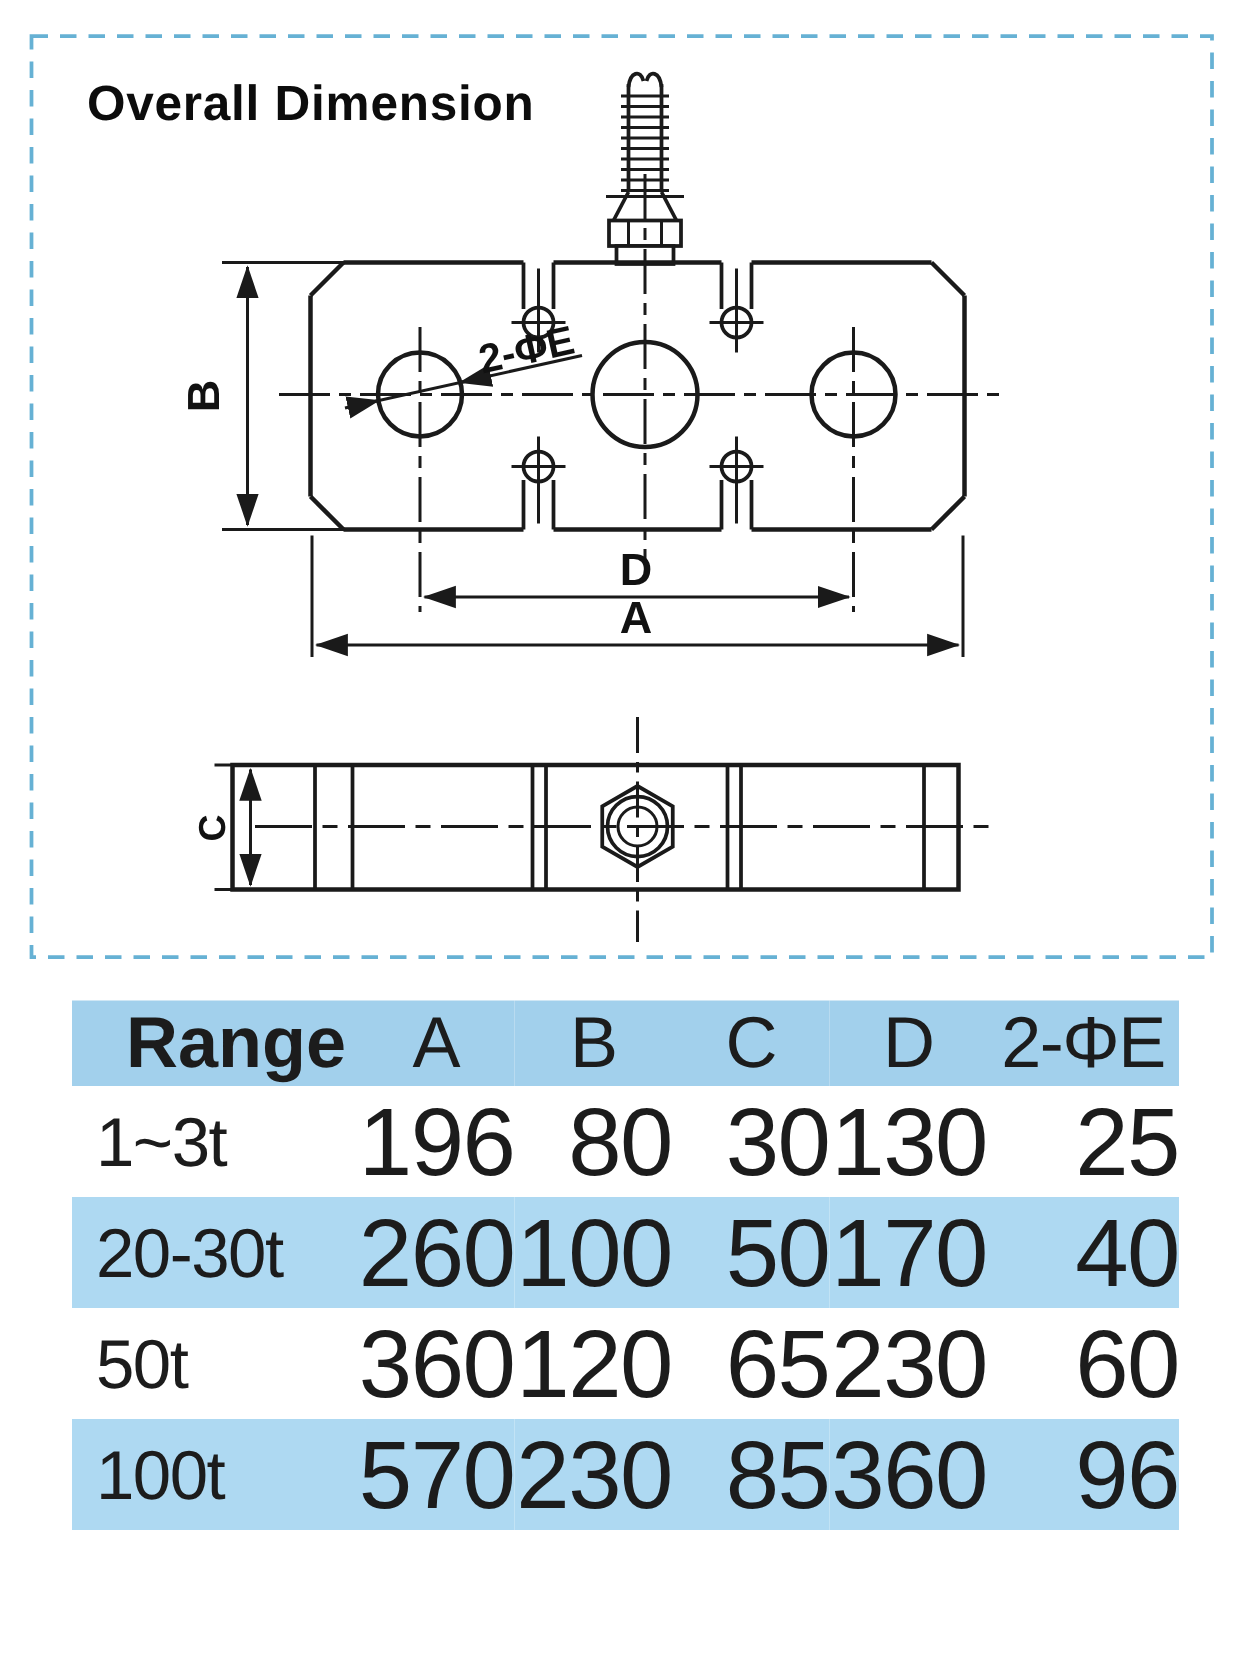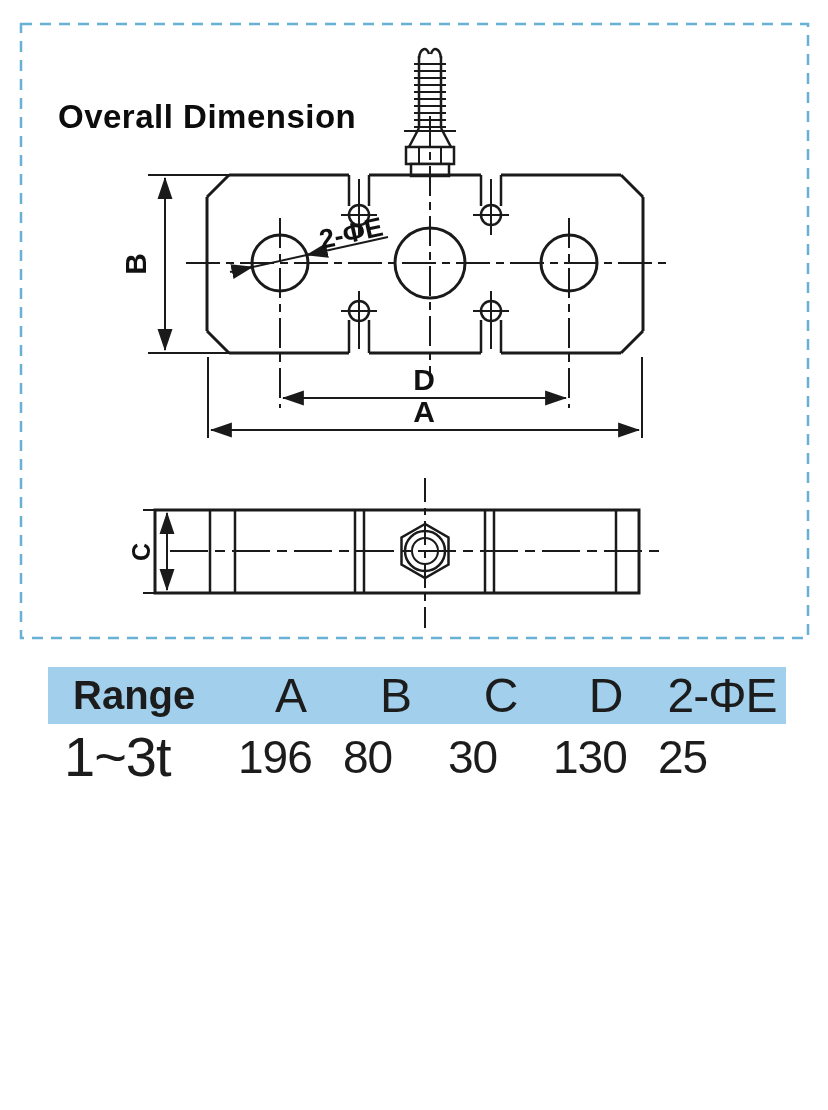--- a/index.html
+++ b/index.html
@@ -4,36 +4,36 @@
 <style>
   html,body{margin:0;padding:0;background:#ffffff;}
   body{
     width:828px;height:1110px;position:relative;overflow:hidden;
     font-family:"Liberation Sans", sans-serif;color:#1c1c1c;
     --header-bg:#a2d0ec; --row-alt-bg:#aed9f2; --line:#1a1a1a; --border:#66b1d4;
   }
   .drawing-svg{position:absolute;left:0;top:0;}
   .panel-title{
     position:absolute;left:58px;top:50px;
-    font-size:33px;font-weight:700;color:#0c0c0c;letter-spacing:.5px;margin-top:48px;
+    font-size:33px;font-weight:700;color:#0c0c0c;letter-spacing:.5px;
   }
   .spec-table{
     position:absolute;left:48px;top:667px;width:738px;
     border-collapse:collapse;table-layout:fixed;
   }
   .spec-table th,.spec-table td{
     padding:0;font-weight:400;white-space:nowrap;overflow:visible;
   }
   .spec-table thead tr{height:57px;background:var(--header-bg);}
   .spec-table tbody tr{height:54px;background:#ffffff;}
   .spec-table tbody tr.alt{background:var(--row-alt-bg);}
   .spec-table th{font-size:48px;text-align:center;letter-spacing:-1px;}
-  .spec-table th.c-range{font-size:40px;font-weight:700;text-align:left;padding-left:25px;letter-spacing:0;}
-  .spec-table td{font-size:46px;text-align:left;letter-spacing:-1px;}
-  .spec-table td.c-range{text-align:left;padding-left:16px;font-size:56px;}
+  .spec-table th.c-range{font-size:48px;font-weight:700;text-align:left;padding-left:36px;letter-spacing:0;}
+  .spec-table td{font-size:64px;text-align:right;letter-spacing:-1px;}
+  .spec-table td.c-range{text-align:left;padding-left:16px;font-size:46px;}
   svg text{font-family:"Liberation Sans", sans-serif;fill:#111;}
 </style>
 </head>
 <body style="--header-bg: #a2d0ec; --row-alt-bg: #aed9f2; --border: #66b1d4; --line: #1a1a1a;">
 
 <svg class="drawing-svg" width="828" height="660" viewBox="0 0 828 660">
   <defs>
     <marker id="ar" viewBox="0 0 10 8" refX="9.5" refY="4" markerWidth="11" markerHeight="9" orient="auto-start-reverse">
       <path d="M0,0.6 L10,4 L0,7.4 Z" fill="#1a1a1a"></path>
     </marker>
@@ -200,14 +200,38 @@
   </thead>
   <tbody>
       <tr>
         <td class="c-range">1~3t</td>
         <td>196</td>
         <td>80</td>
         <td>30</td>
         <td>130</td>
         <td>25</td>
       </tr>
+      <tr class="alt">
+        <td class="c-range">20-30t</td>
+        <td>260</td>
+        <td>100</td>
+        <td>50</td>
+        <td>170</td>
+        <td>40</td>
+      </tr>
+      <tr>
+        <td class="c-range">50t</td>
+        <td>360</td>
+        <td>120</td>
+        <td>65</td>
+        <td>230</td>
+        <td>60</td>
+      </tr>
+      <tr class="alt">
+        <td class="c-range">100t</td>
+        <td>570</td>
+        <td>230</td>
+        <td>85</td>
+        <td>360</td>
+        <td>96</td>
+      </tr>
     </tbody>
 </table>
 
 </body></html>

